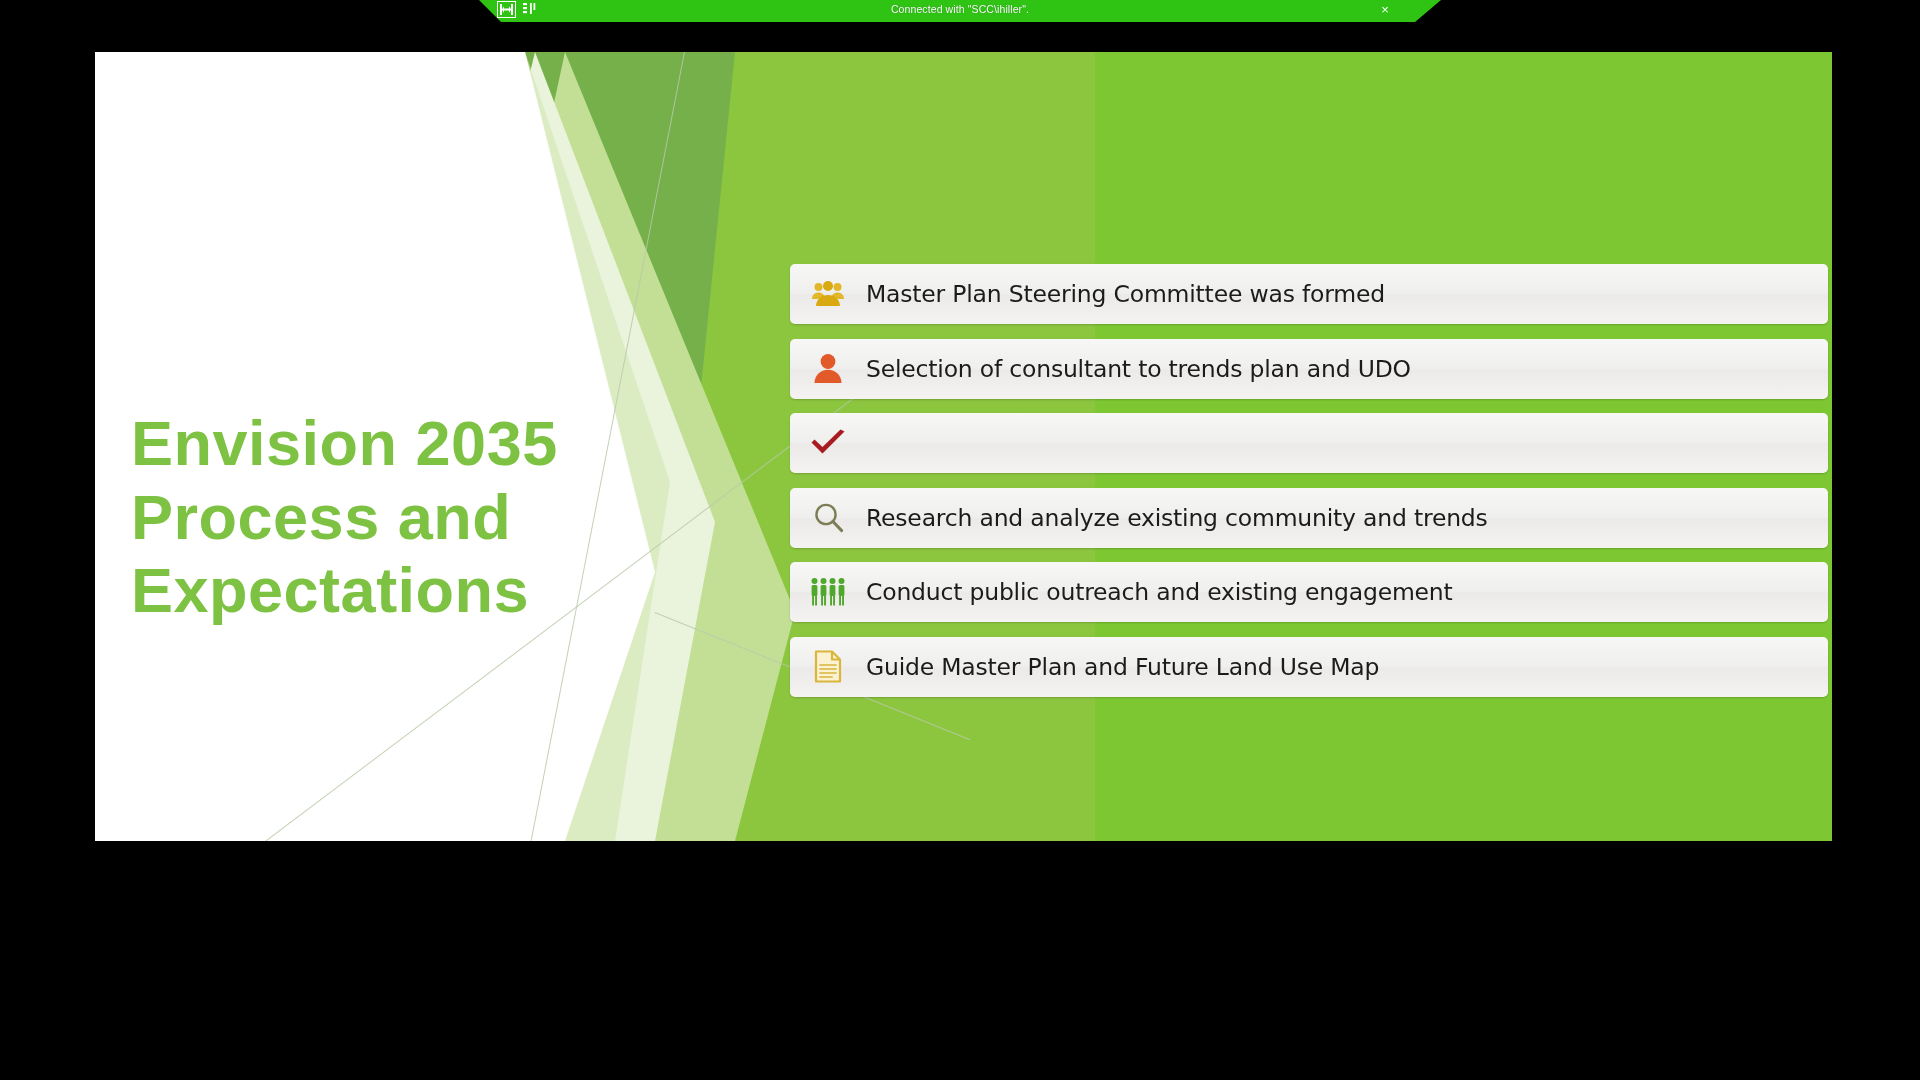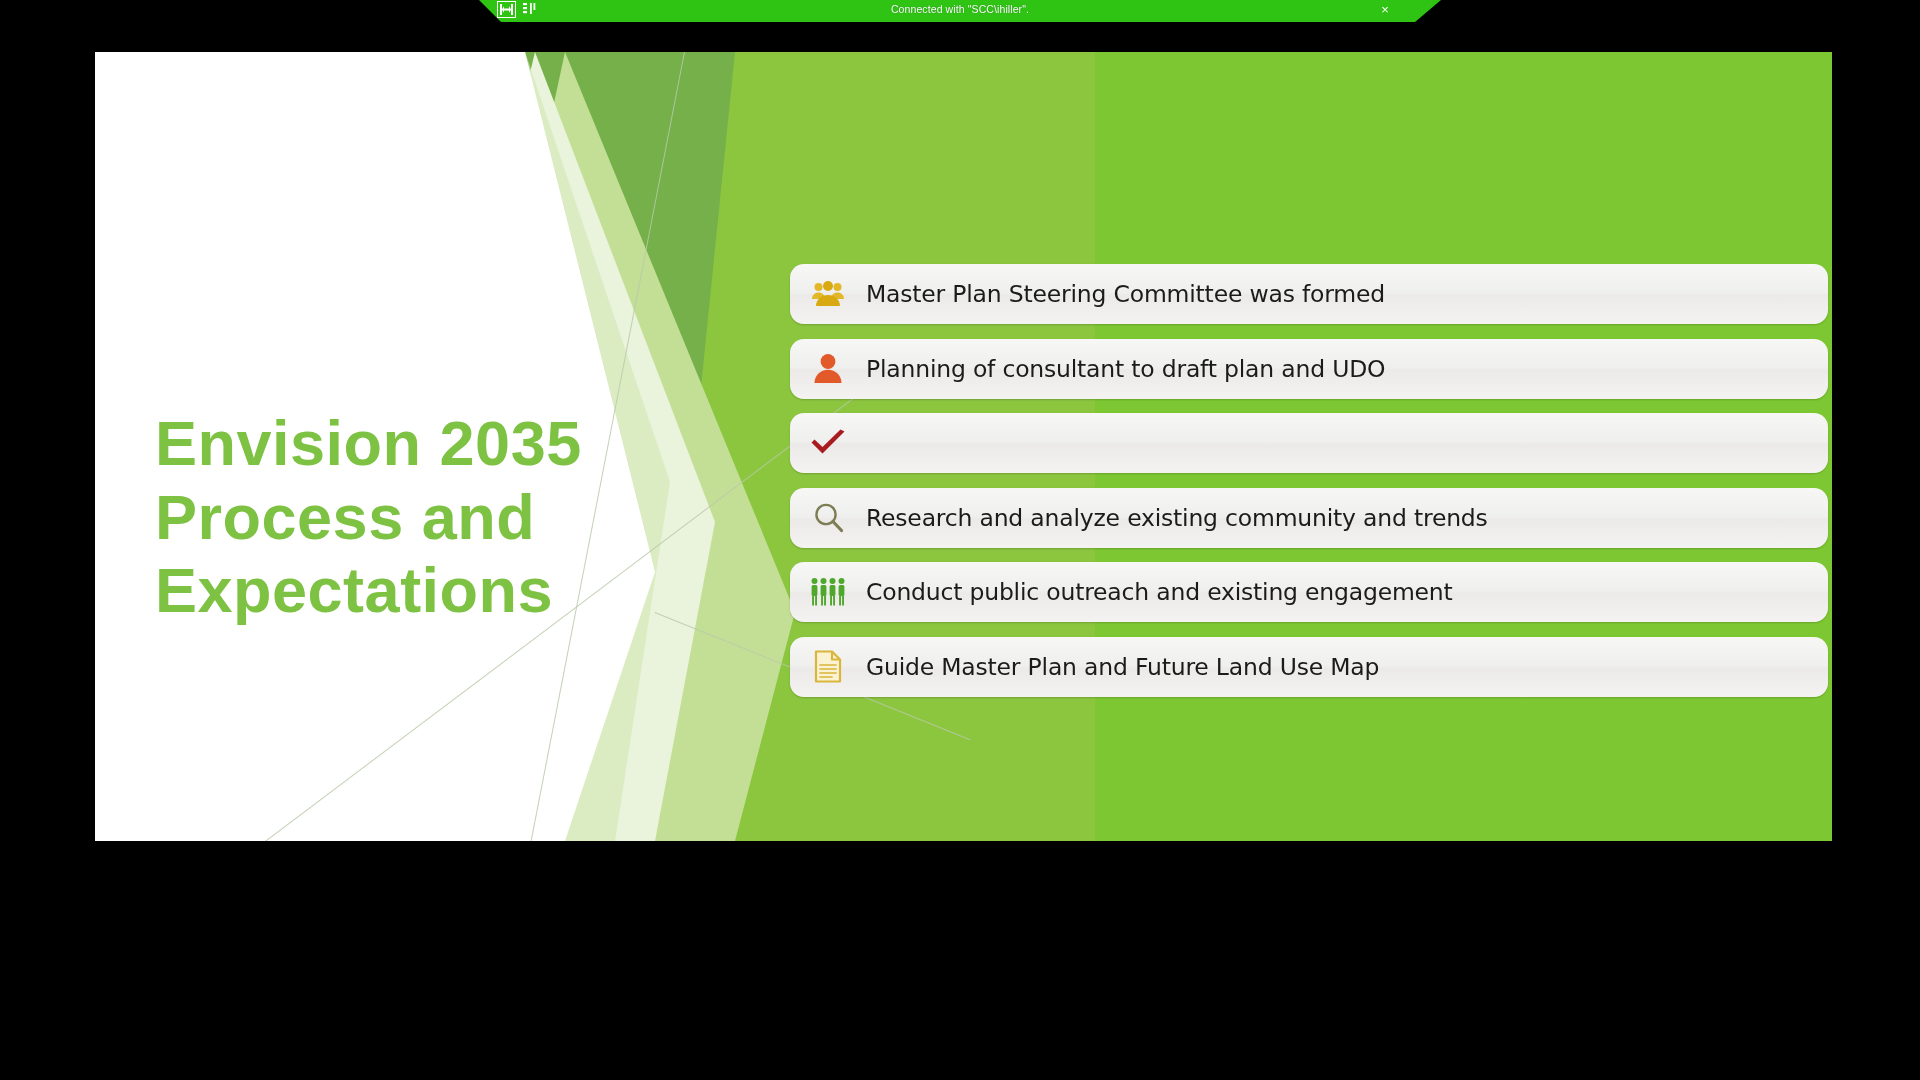--- a/index.html
+++ b/index.html
@@ -97,21 +97,21 @@
     position: absolute;
     background: #b9c9a9;
     transform-origin: 0 0;
     height: 1px;
     opacity: .85;
   }
 
   
   #slide-title {
     position: absolute;
-    left: 60px;
+    left: 36px;
     top: 355px;
     width: 470px;
     color: #7DC242;
     font-family: "Liberation Sans", sans-serif;
     font-weight: bold;
     font-size: 63px;
     line-height: 1.17;
     letter-spacing: .5px;
     z-index: 6;
     white-space: pre-line;
@@ -123,21 +123,21 @@
     left: 695px;
     top: 212px;
     width: 1038px;
     z-index: 8;
   }
   .list-row {
     position: relative;
     height: 60px;
     margin-bottom: 14.5px;
     background: linear-gradient(to bottom, #f7f7f6 0%, #efefee 48%, #eceae9 52%, #f4f3f2 100%);
-    border-radius: 14px;
+    border-radius: 5px;
     box-shadow: 0 1px 2px rgba(0,0,0,.18);
     display: flex;
     align-items: center;
   }
   .row-icon {
     width: 76px;
     min-width: 76px;
     height: 60px;
     display: flex;
     align-items: center;
@@ -226,21 +226,21 @@
       <span class="row-label">Master Plan Steering Committee was formed</span>
     </div>
 
     <div class="list-row">
       <span class="row-icon">
         <svg width="30" height="31" viewBox="0 0 30 31" aria-hidden="true">
           <circle cx="15" cy="8.5" r="7.4" fill="#E2592A"></circle>
           <path d="M1.5 30c0-7.7 6-13.3 13.5-13.3S28.5 22.3 28.5 30z" fill="#E2592A"></path>
         </svg>
       </span>
-      <span class="row-label">Planning of consultant to draft plan and UDO</span>
+      <span class="row-label">Selection of consultant to trends plan and UDO</span>
     </div>
 
     <div class="list-row">
       <span class="row-icon">
         <svg width="38" height="30" viewBox="0 0 38 30" aria-hidden="true">
           <path d="M2.5 14.5 L13.5 25.5 L35.5 3.5 L31.5 1.5 L13.5 19 L5.5 11.5 Z" fill="#A81B20"></path>
         </svg>
       </span>
     </div>
 

